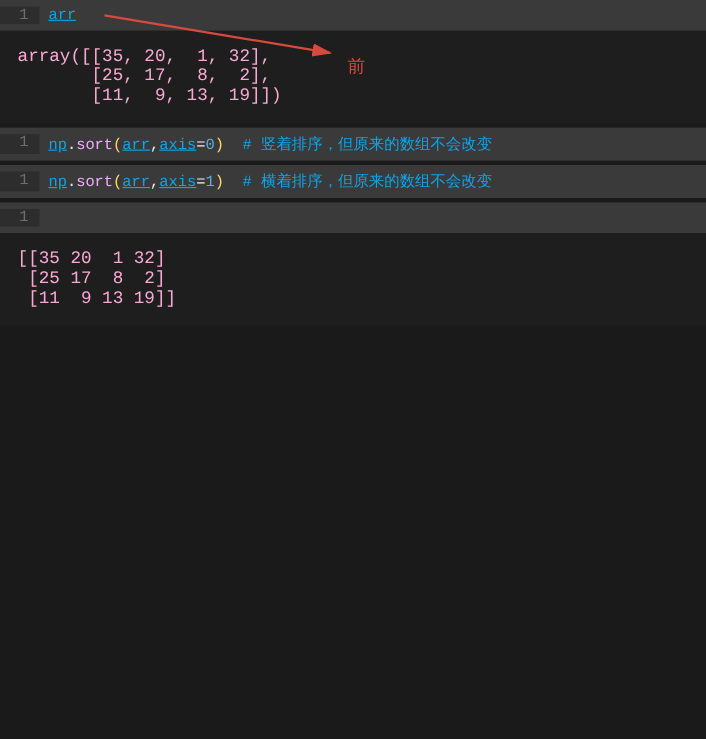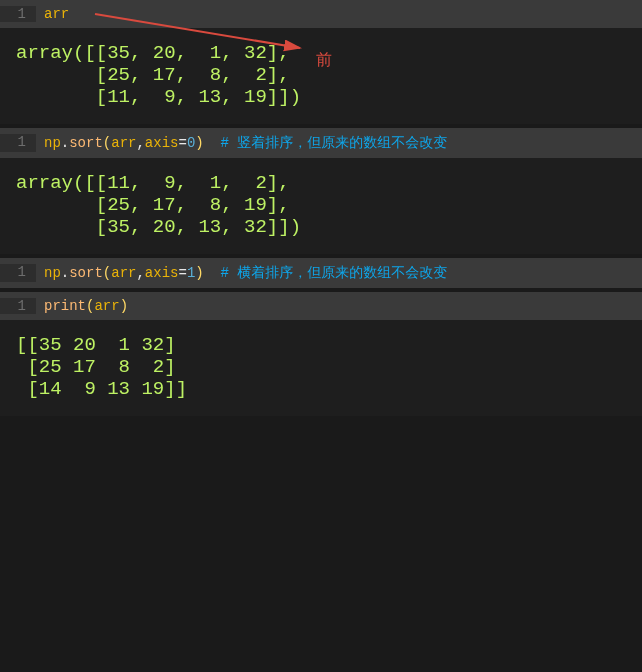--- a/index.html
+++ b/index.html
@@ -31,27 +31,27 @@
       padding: 0 10px 0 0;
       flex-shrink: 0;
     }
     .code-content {
       padding: 0 8px;
       flex: 1;
       white-space: pre;
     }
     .output-area {
       background: #1e1e1e;
-      color: #bef264;
+      color: #f9a8d4;
       padding: 14px 16px 16px 16px;
       white-space: pre;
-      font-size: 19px;
+      font-size: 16px;
     }
-    .tok-var { color: #eab308; }
-    .tok-func { color: #fdba74; }
+    .tok-var { color: #0ea5e9; text-decoration: underline; }
+    .tok-func { color: #f0abfc; }
     .tok-paren { color: #ffd966; }
     .tok-op { color: #e8e8e8; }
     .tok-num { color: #5bb0d8; }
     .tok-comment { color: #0ea5e9; }
     .annotation {
       position: absolute;
       color: #d94a3e;
       font-family: SimSun, 'Microsoft YaHei', sans-serif;
       font-size: 16px;
       pointer-events: none;
@@ -72,40 +72,36 @@
   <div class="output-area">array([[35, 20,  1, 32],
        [25, 17,  8,  2],
        [11,  9, 13, 19]])</div>
 </div>
 
 <div class="cell">
   <div class="code-area">
     <div class="gutter"><span>1</span></div>
     <div class="code-content"><span class="tok-var">np</span><span class="tok-op">.</span><span class="tok-func">sort</span><span class="tok-paren">(</span><span class="tok-var">arr</span><span class="tok-op">,</span><span class="tok-var">axis</span><span class="tok-op">=</span><span class="tok-num">0</span><span class="tok-paren">)</span><span>  </span><span class="tok-comment"># 竖着排序，但原来的数组不会改变</span></div>
   </div>
-  <div class="output-area">array([[11,  9,  1,  2],
-       [25, 17,  8, 19],
-       [35, 20, 13, 32]])</div>
 </div>
 
 <div class="cell">
   <div class="code-area">
     <div class="gutter"><span>1</span></div>
     <div class="code-content"><span class="tok-var">np</span><span class="tok-op">.</span><span class="tok-func">sort</span><span class="tok-paren">(</span><span class="tok-var">arr</span><span class="tok-op">,</span><span class="tok-var">axis</span><span class="tok-op">=</span><span class="tok-num">1</span><span class="tok-paren">)</span><span>  </span><span class="tok-comment"># 横着排序，但原来的数组不会改变</span></div>
   </div>
 </div>
 
 <div class="cell">
   <div class="code-area">
     <div class="gutter"><span>1</span></div>
-    <div class="code-content"><span class="tok-func">print</span><span class="tok-paren">(</span><span class="tok-var">arr</span><span class="tok-paren">)</span></div>
   </div>
   <div class="output-area">[[35 20  1 32]
  [25 17  8  2]
- [14  9 13 19]]</div>
+ [11  9 13 19]]</div>
 </div>
 
 <svg class="arrow-svg" style="left:90px; top:6px;" width="230" height="50">
   <defs>
     <marker id="ah1" markerWidth="10" markerHeight="10" refX="8" refY="3" orient="auto">
       <path d="M0,0 L9,3 L0,6 Z" fill="#d94a3e"></path>
     </marker>
   </defs>
   <line x1="5" y1="8" x2="210" y2="42" stroke="#d94a3e" stroke-width="2" marker-end="url(#ah1)"></line>
 </svg>

